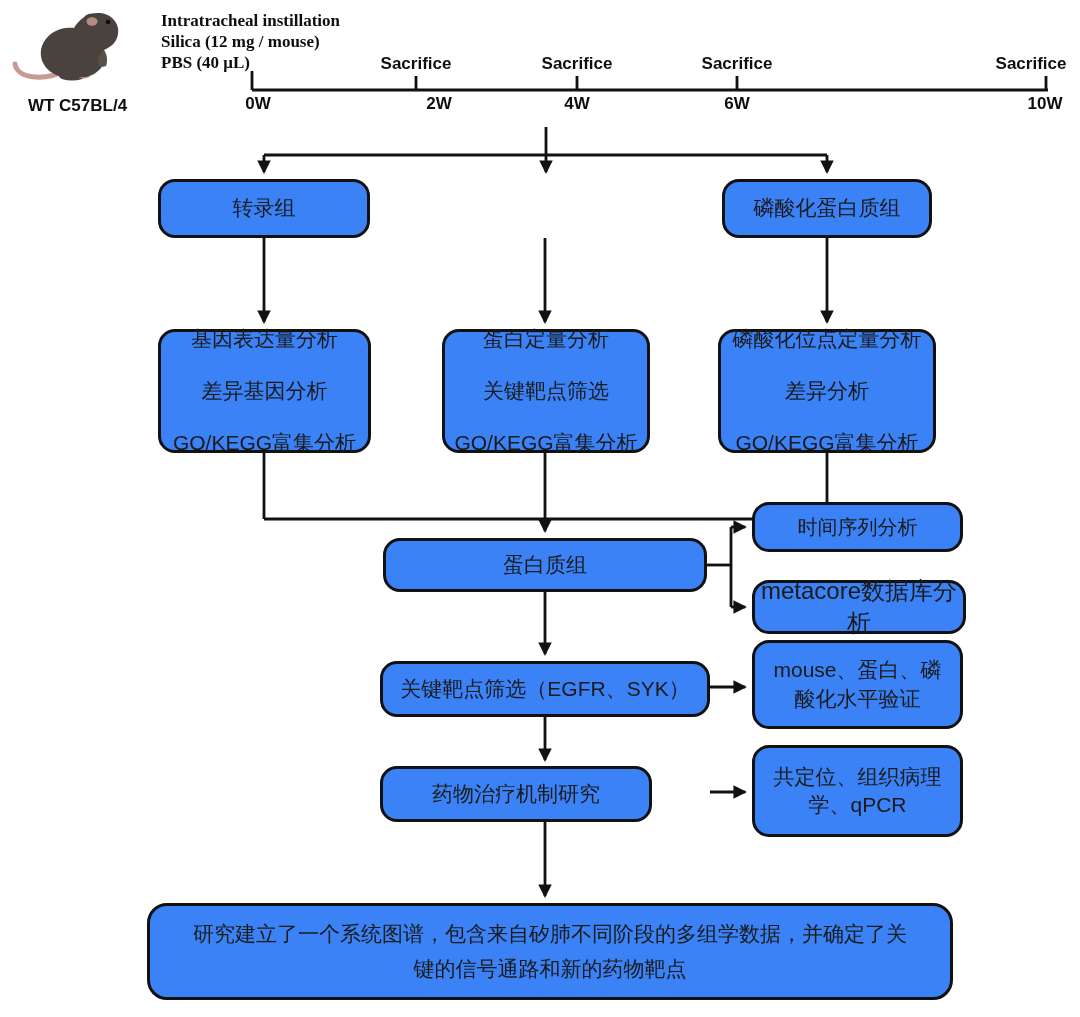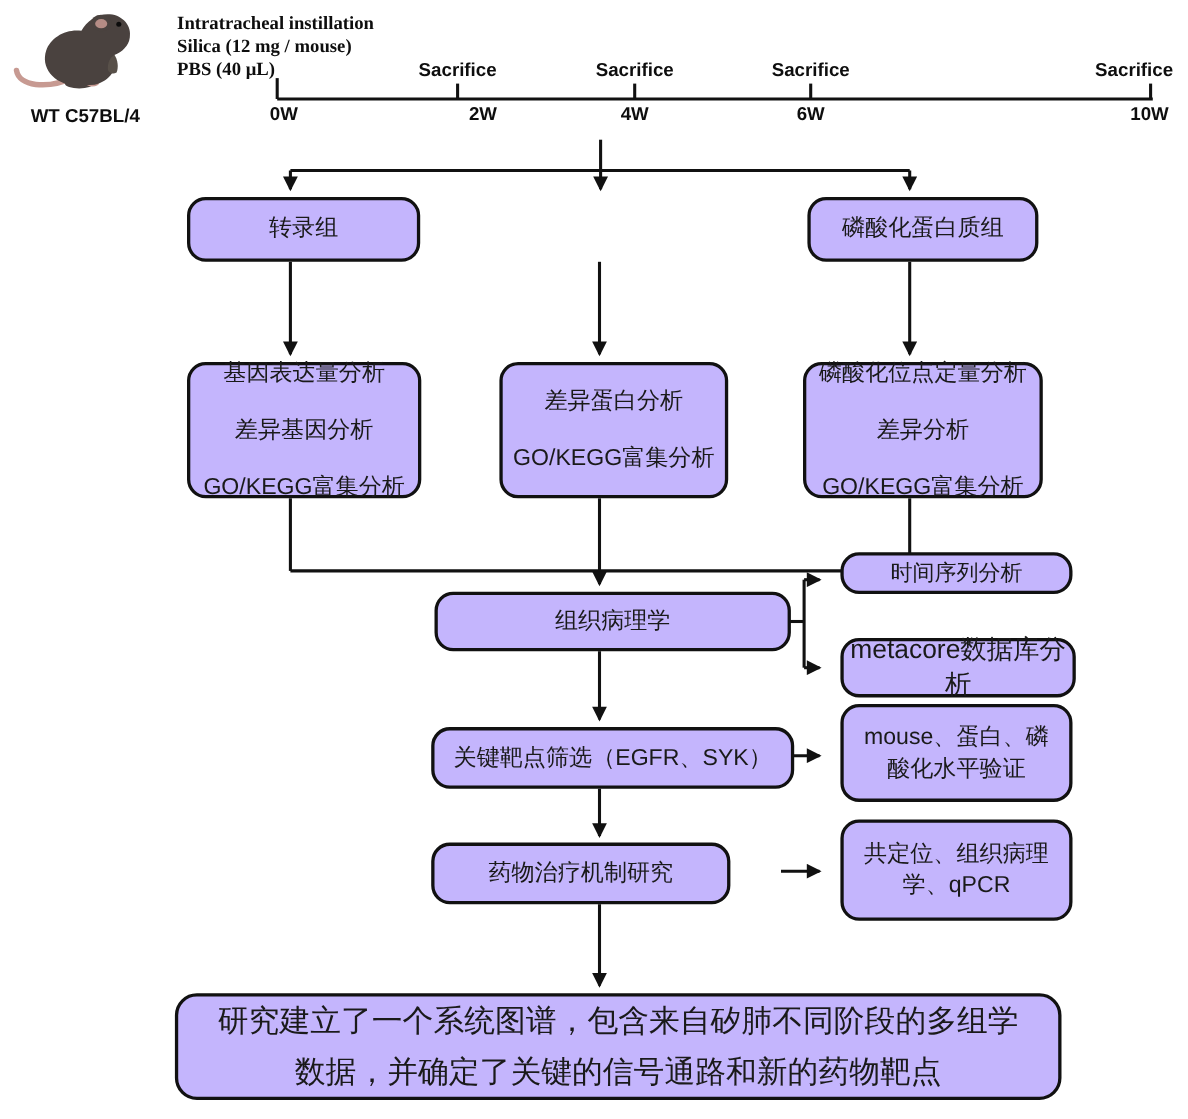--- a/index.html
+++ b/index.html
@@ -12,32 +12,31 @@
     overflow:hidden;
   }
   .abs{position:absolute;}
   .bold-en{font-weight:bold;font-size:17px;line-height:21px;color:#0e0e0e;}
   .tick-label{font-weight:bold;font-size:17px;color:#0e0e0e;transform:translateX(-50%);white-space:nowrap;}
   .sac-label{font-weight:bold;font-size:17px;color:#0e0e0e;transform:translateX(-50%);white-space:nowrap;}
   .fbox{
     position:absolute;
     border:3px solid #111111;
     border-radius:17px;
-    background:#c4b5fd;
+    background:#3b82f6;
     display:flex;align-items:center;justify-content:center;
     text-align:center;
     font-size:21px;color:#1a1a1a;
     box-sizing:border-box;
     line-height:1.35;
-    margin-left:12px;
   }
   .fbox .lines{display:flex;flex-direction:column;gap:14px;}
   .fbox .lines div{line-height:38px;white-space:nowrap;}
   #connector-svg{position:absolute;left:0;top:0;pointer-events:none;}
-  .conclusion-text{padding:0 34px;line-height:1.65;font-size:28px;text-align:center;}
+  .conclusion-text{padding:0 34px;line-height:1.65;font-size:21px;text-align:center;}
 </style>
 </head>
 <body>
 
 <div id="canvas">
 
   <svg class="abs" style="left:8px;top:6px;" width="145" height="86" viewBox="0 0 145 86" aria-hidden="true">
     <path d="M7,58 C9,72 34,76 60,64" fill="none" stroke="#c79a92" stroke-width="5" stroke-linecap="round"></path>
     <ellipse cx="64" cy="70" rx="13" ry="4.5" fill="#4a423f"></ellipse>
     <ellipse cx="76" cy="70" rx="6" ry="2.6" fill="#c79a92"></ellipse>
@@ -123,37 +122,38 @@
 
   <div class="fbox" style="left:158px;top:329px;width:213px;height:124px;">
     <div class="lines">
       <div>基因表达量分析</div>
       <div>差异基因分析</div>
       <div>GO/KEGG富集分析</div>
     </div>
   </div>
   <div class="fbox" style="left:442px;top:329px;width:208px;height:124px;">
     <div class="lines">
-      <div>差异蛋白分析</div>
+      <div>蛋白定量分析</div>
+      <div>关键靶点筛选</div>
       <div>GO/KEGG富集分析</div>
     </div>
   </div>
   <div class="fbox" style="left:718px;top:329px;width:218px;height:124px;">
     <div class="lines">
       <div>磷酸化位点定量分析</div>
       <div>差异分析</div>
       <div>GO/KEGG富集分析</div>
     </div>
   </div>
 
   <div class="fbox" style="left:383px;top:538px;width:324px;height:54px;">
-    <span>组织病理学</span>
+    <span>蛋白质组</span>
   </div>
 
-  <div class="fbox" style="left:752px;top:502px;width:211px;height:38px;font-size:20px;">
+  <div class="fbox" style="left:752px;top:502px;width:211px;height:50px;font-size:20px;">
     <span>时间序列分析</span>
   </div>
   <div class="fbox" style="left:752px;top:580px;width:214px;height:54px;font-size:24px;">
     <span>metacore数据库分析</span>
   </div>
 
   <div class="fbox" style="left:380px;top:661px;width:330px;height:56px;">
     <span>关键靶点筛选（EGFR、SYK）</span>
   </div>
 

